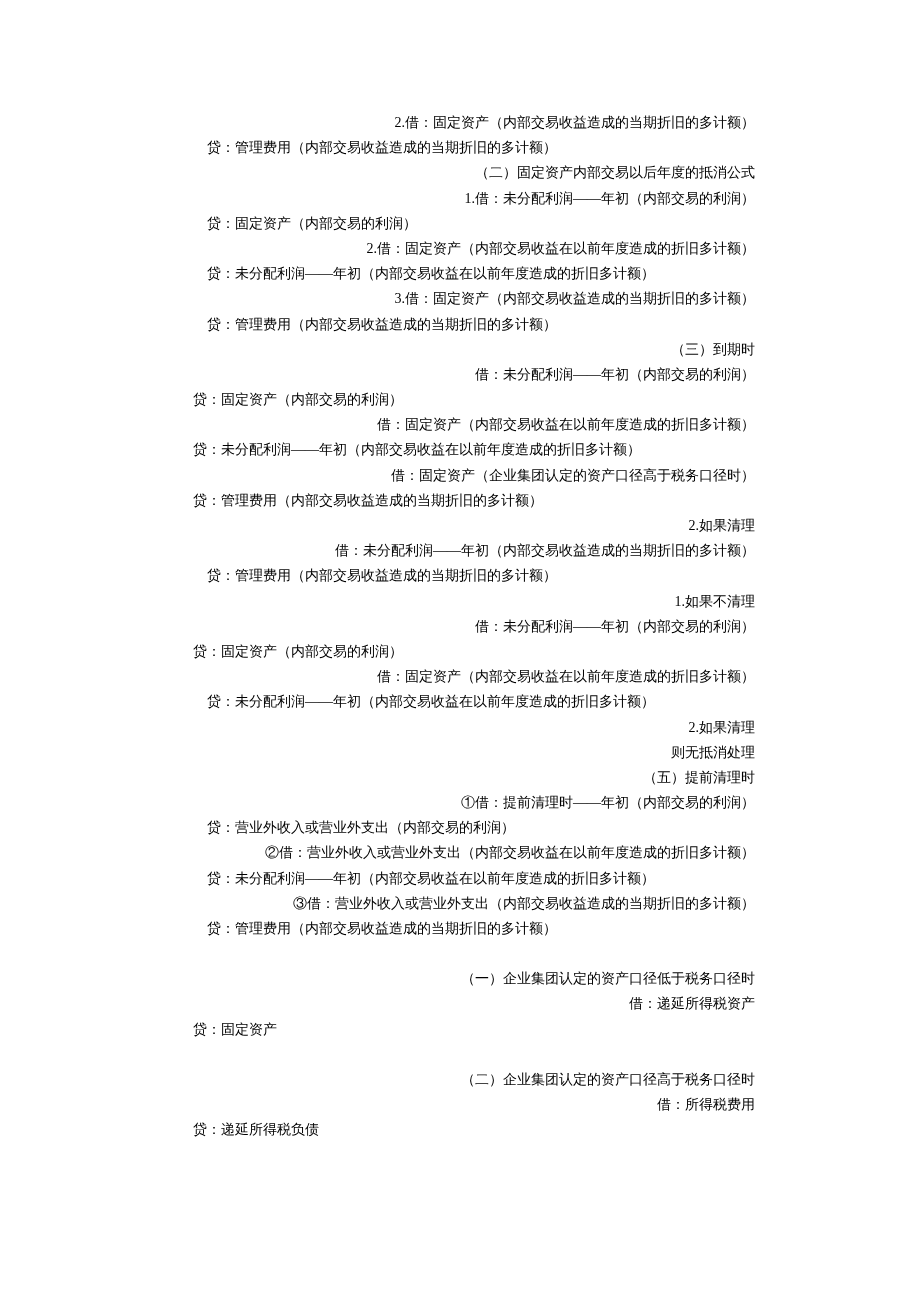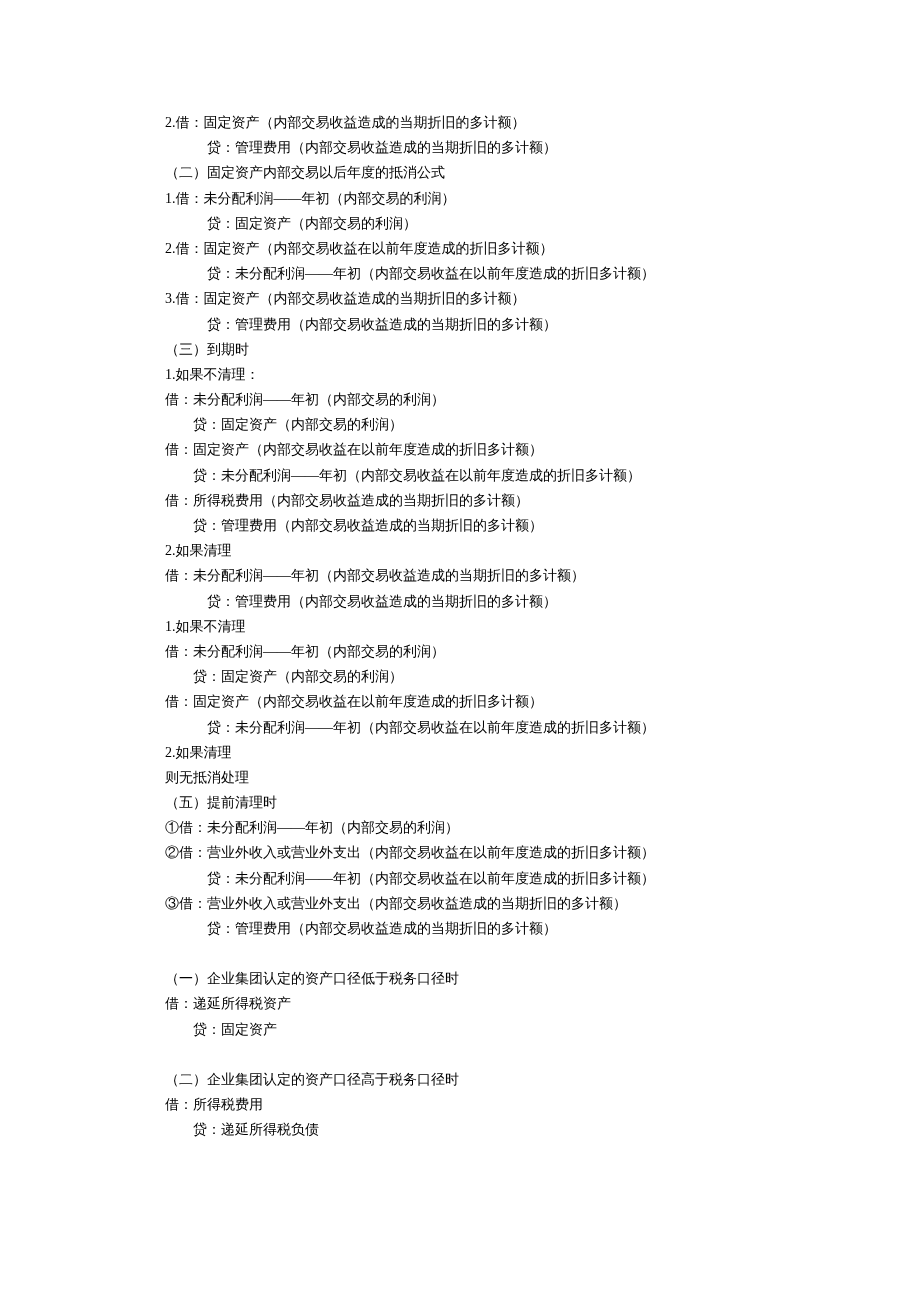--- a/index.html
+++ b/index.html
@@ -6,58 +6,58 @@
     body {
       background: #ffffff;
       font-family: "SimSun", "宋体", serif;
       font-size: 14px;
       line-height: 1.8;
       color: #000000;
       padding: 110px 165px 60px 165px;
       width: 920px;
     }
     .line { white-space: pre; }
-    .indent1 { padding-left: 0; }
+    .indent1 { padding-left: 0; text-align: right; }
     .indent2 { padding-left: 42px; }
     .indent3 { padding-left: 28px; }
     .blank { height: 25px; }
   </style>
 </head>
 <body>
 
 <div id="doc">
     <div class="line indent1">2.借：固定资产（内部交易收益造成的当期折旧的多计额）</div>
     <div class="line indent2">贷：管理费用（内部交易收益造成的当期折旧的多计额）</div>
     <div class="line indent1">（二）固定资产内部交易以后年度的抵消公式</div>
     <div class="line indent1">1.借：未分配利润——年初（内部交易的利润）</div>
     <div class="line indent2">贷：固定资产（内部交易的利润）</div>
     <div class="line indent1">2.借：固定资产（内部交易收益在以前年度造成的折旧多计额）</div>
     <div class="line indent2">贷：未分配利润——年初（内部交易收益在以前年度造成的折旧多计额）</div>
     <div class="line indent1">3.借：固定资产（内部交易收益造成的当期折旧的多计额）</div>
     <div class="line indent2">贷：管理费用（内部交易收益造成的当期折旧的多计额）</div>
     <div class="line indent1">（三）到期时</div>
-    <div class="line indent1">1.如果不清理：</div>
     <div class="line indent1">借：未分配利润——年初（内部交易的利润）</div>
     <div class="line indent3">贷：固定资产（内部交易的利润）</div>
     <div class="line indent1">借：固定资产（内部交易收益在以前年度造成的折旧多计额）</div>
     <div class="line indent3">贷：未分配利润——年初（内部交易收益在以前年度造成的折旧多计额）</div>
-    <div class="line indent1">借：所得税费用（内部交易收益造成的当期折旧的多计额）</div>
+    <div class="line indent1">借：固定资产（企业集团认定的资产口径高于税务口径时）</div>
     <div class="line indent3">贷：管理费用（内部交易收益造成的当期折旧的多计额）</div>
     <div class="line indent1">2.如果清理</div>
     <div class="line indent1">借：未分配利润——年初（内部交易收益造成的当期折旧的多计额）</div>
     <div class="line indent2">贷：管理费用（内部交易收益造成的当期折旧的多计额）</div>
     <div class="line indent1">1.如果不清理</div>
     <div class="line indent1">借：未分配利润——年初（内部交易的利润）</div>
     <div class="line indent3">贷：固定资产（内部交易的利润）</div>
     <div class="line indent1">借：固定资产（内部交易收益在以前年度造成的折旧多计额）</div>
     <div class="line indent2">贷：未分配利润——年初（内部交易收益在以前年度造成的折旧多计额）</div>
     <div class="line indent1">2.如果清理</div>
     <div class="line indent1">则无抵消处理</div>
     <div class="line indent1">（五）提前清理时</div>
-    <div class="line indent1">①借：未分配利润——年初（内部交易的利润）</div>
+    <div class="line indent1">①借：提前清理时——年初（内部交易的利润）</div>
+    <div class="line indent2">贷：营业外收入或营业外支出（内部交易的利润）</div>
     <div class="line indent1">②借：营业外收入或营业外支出（内部交易收益在以前年度造成的折旧多计额）</div>
     <div class="line indent2">贷：未分配利润——年初（内部交易收益在以前年度造成的折旧多计额）</div>
     <div class="line indent1">③借：营业外收入或营业外支出（内部交易收益造成的当期折旧的多计额）</div>
     <div class="line indent2">贷：管理费用（内部交易收益造成的当期折旧的多计额）</div>
     <div class="line blank"></div>
     <div class="line indent1">（一）企业集团认定的资产口径低于税务口径时</div>
     <div class="line indent1">借：递延所得税资产</div>
     <div class="line indent3">贷：固定资产</div>
     <div class="line blank"></div>
     <div class="line indent1">（二）企业集团认定的资产口径高于税务口径时</div>

